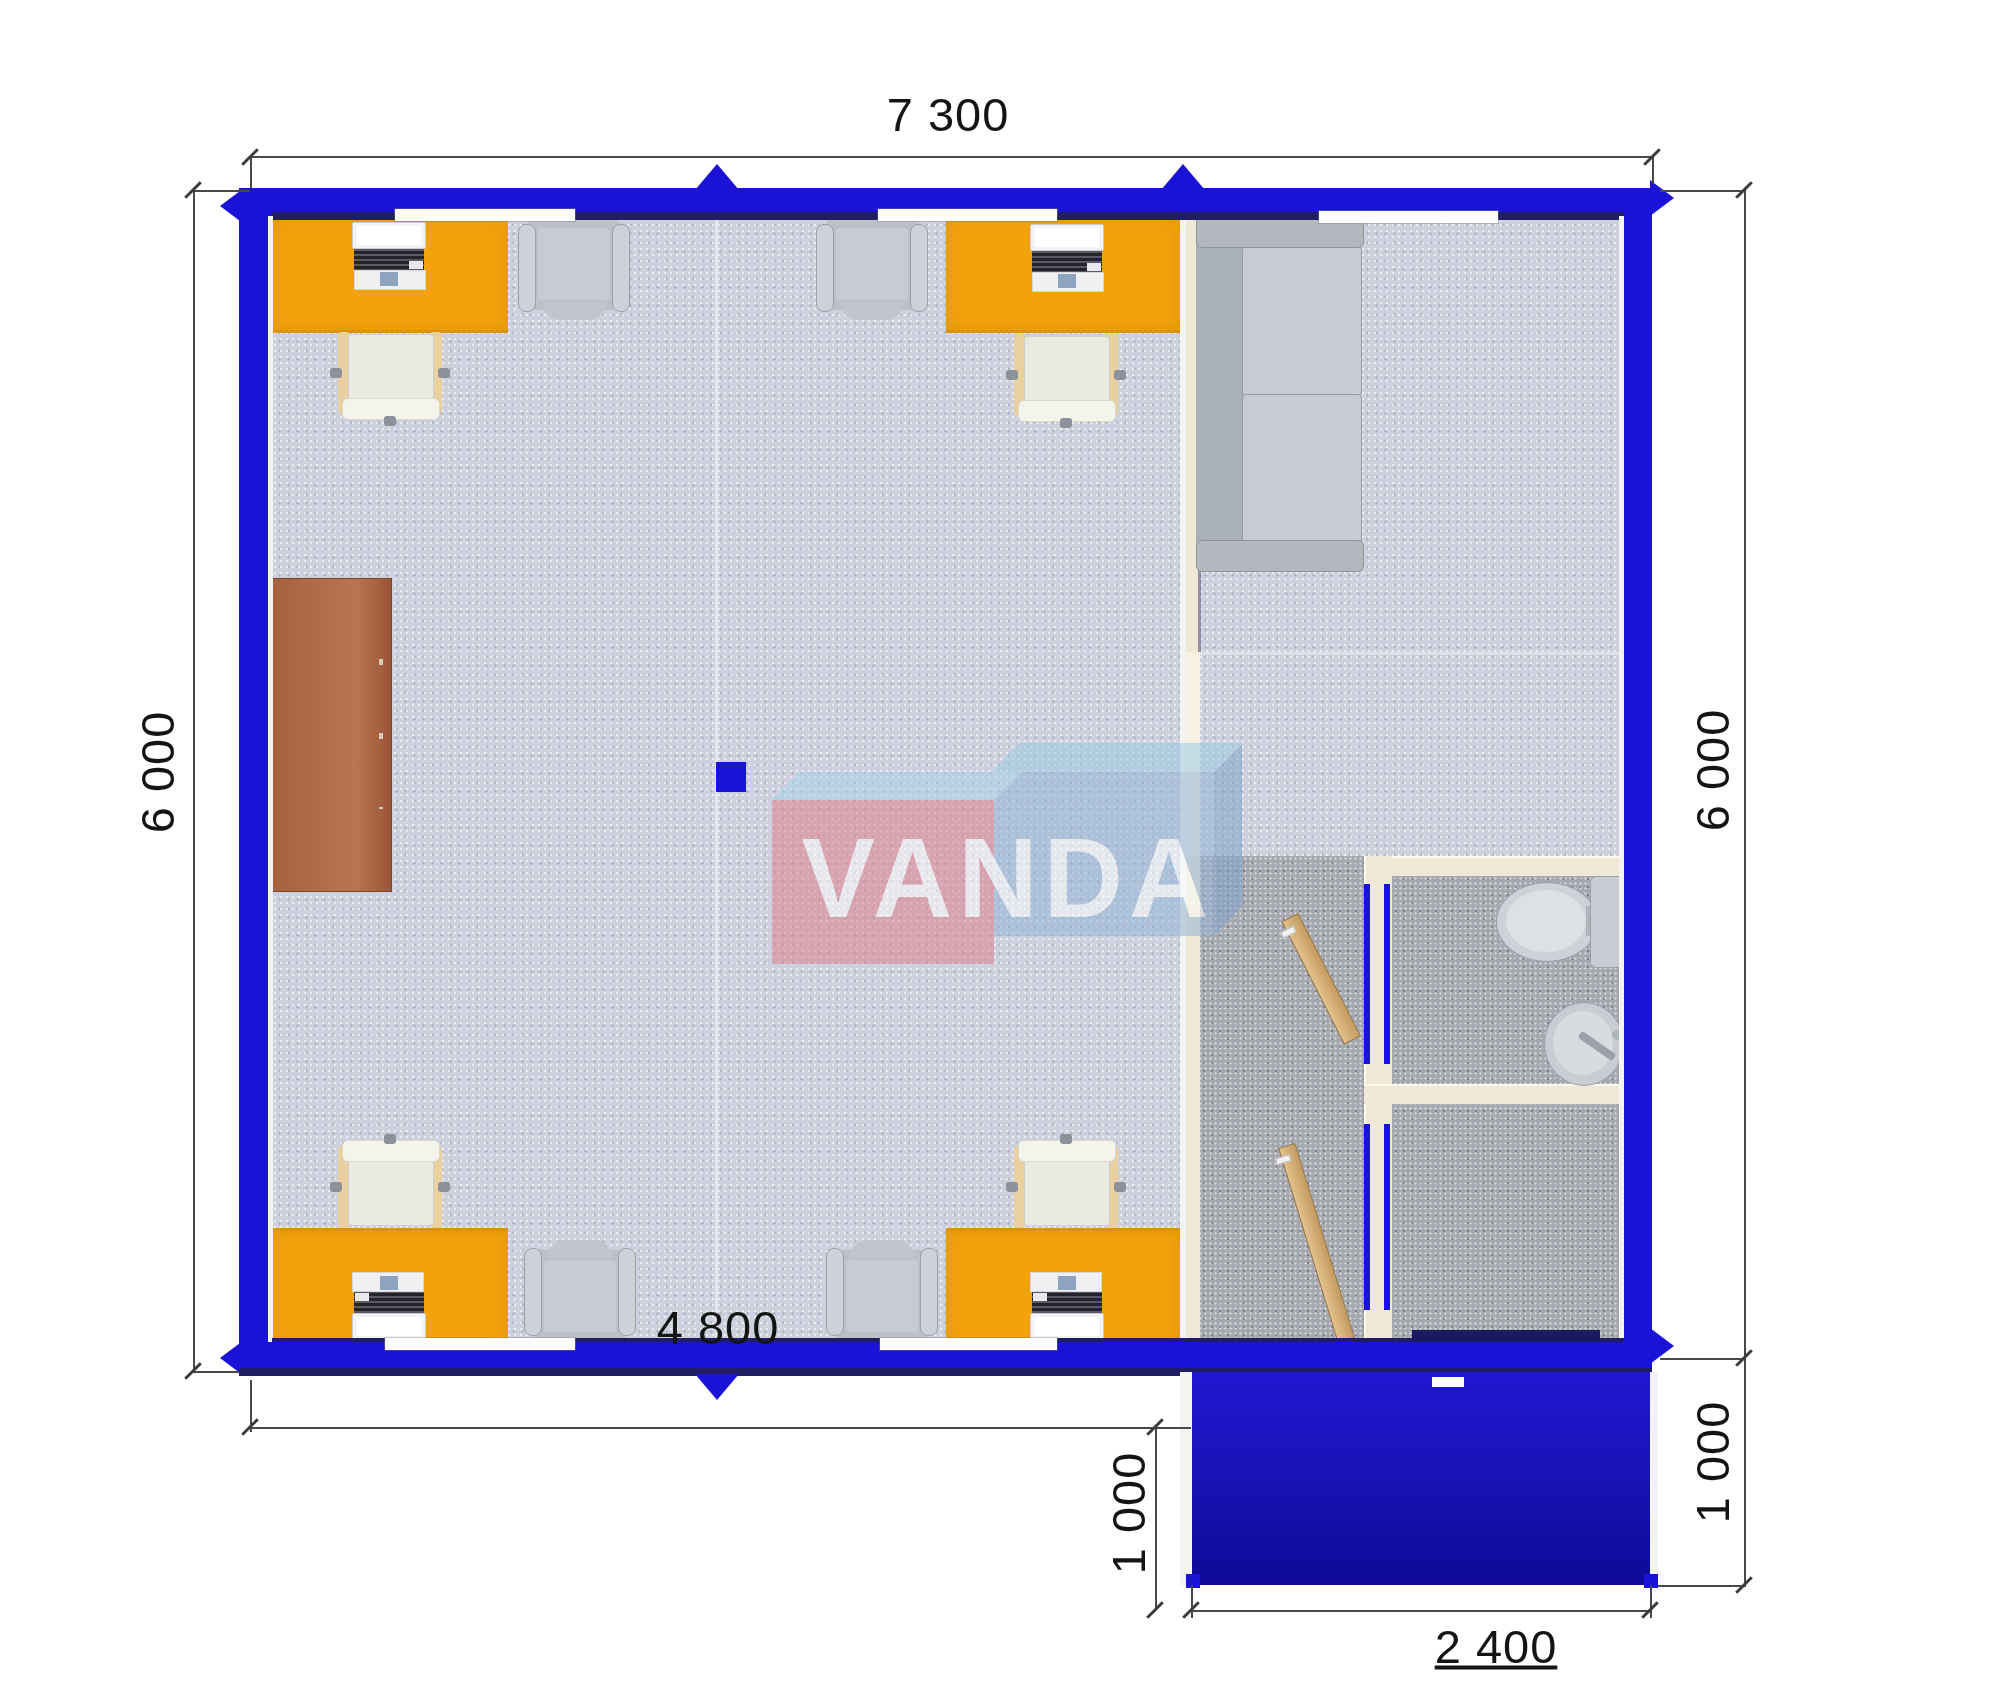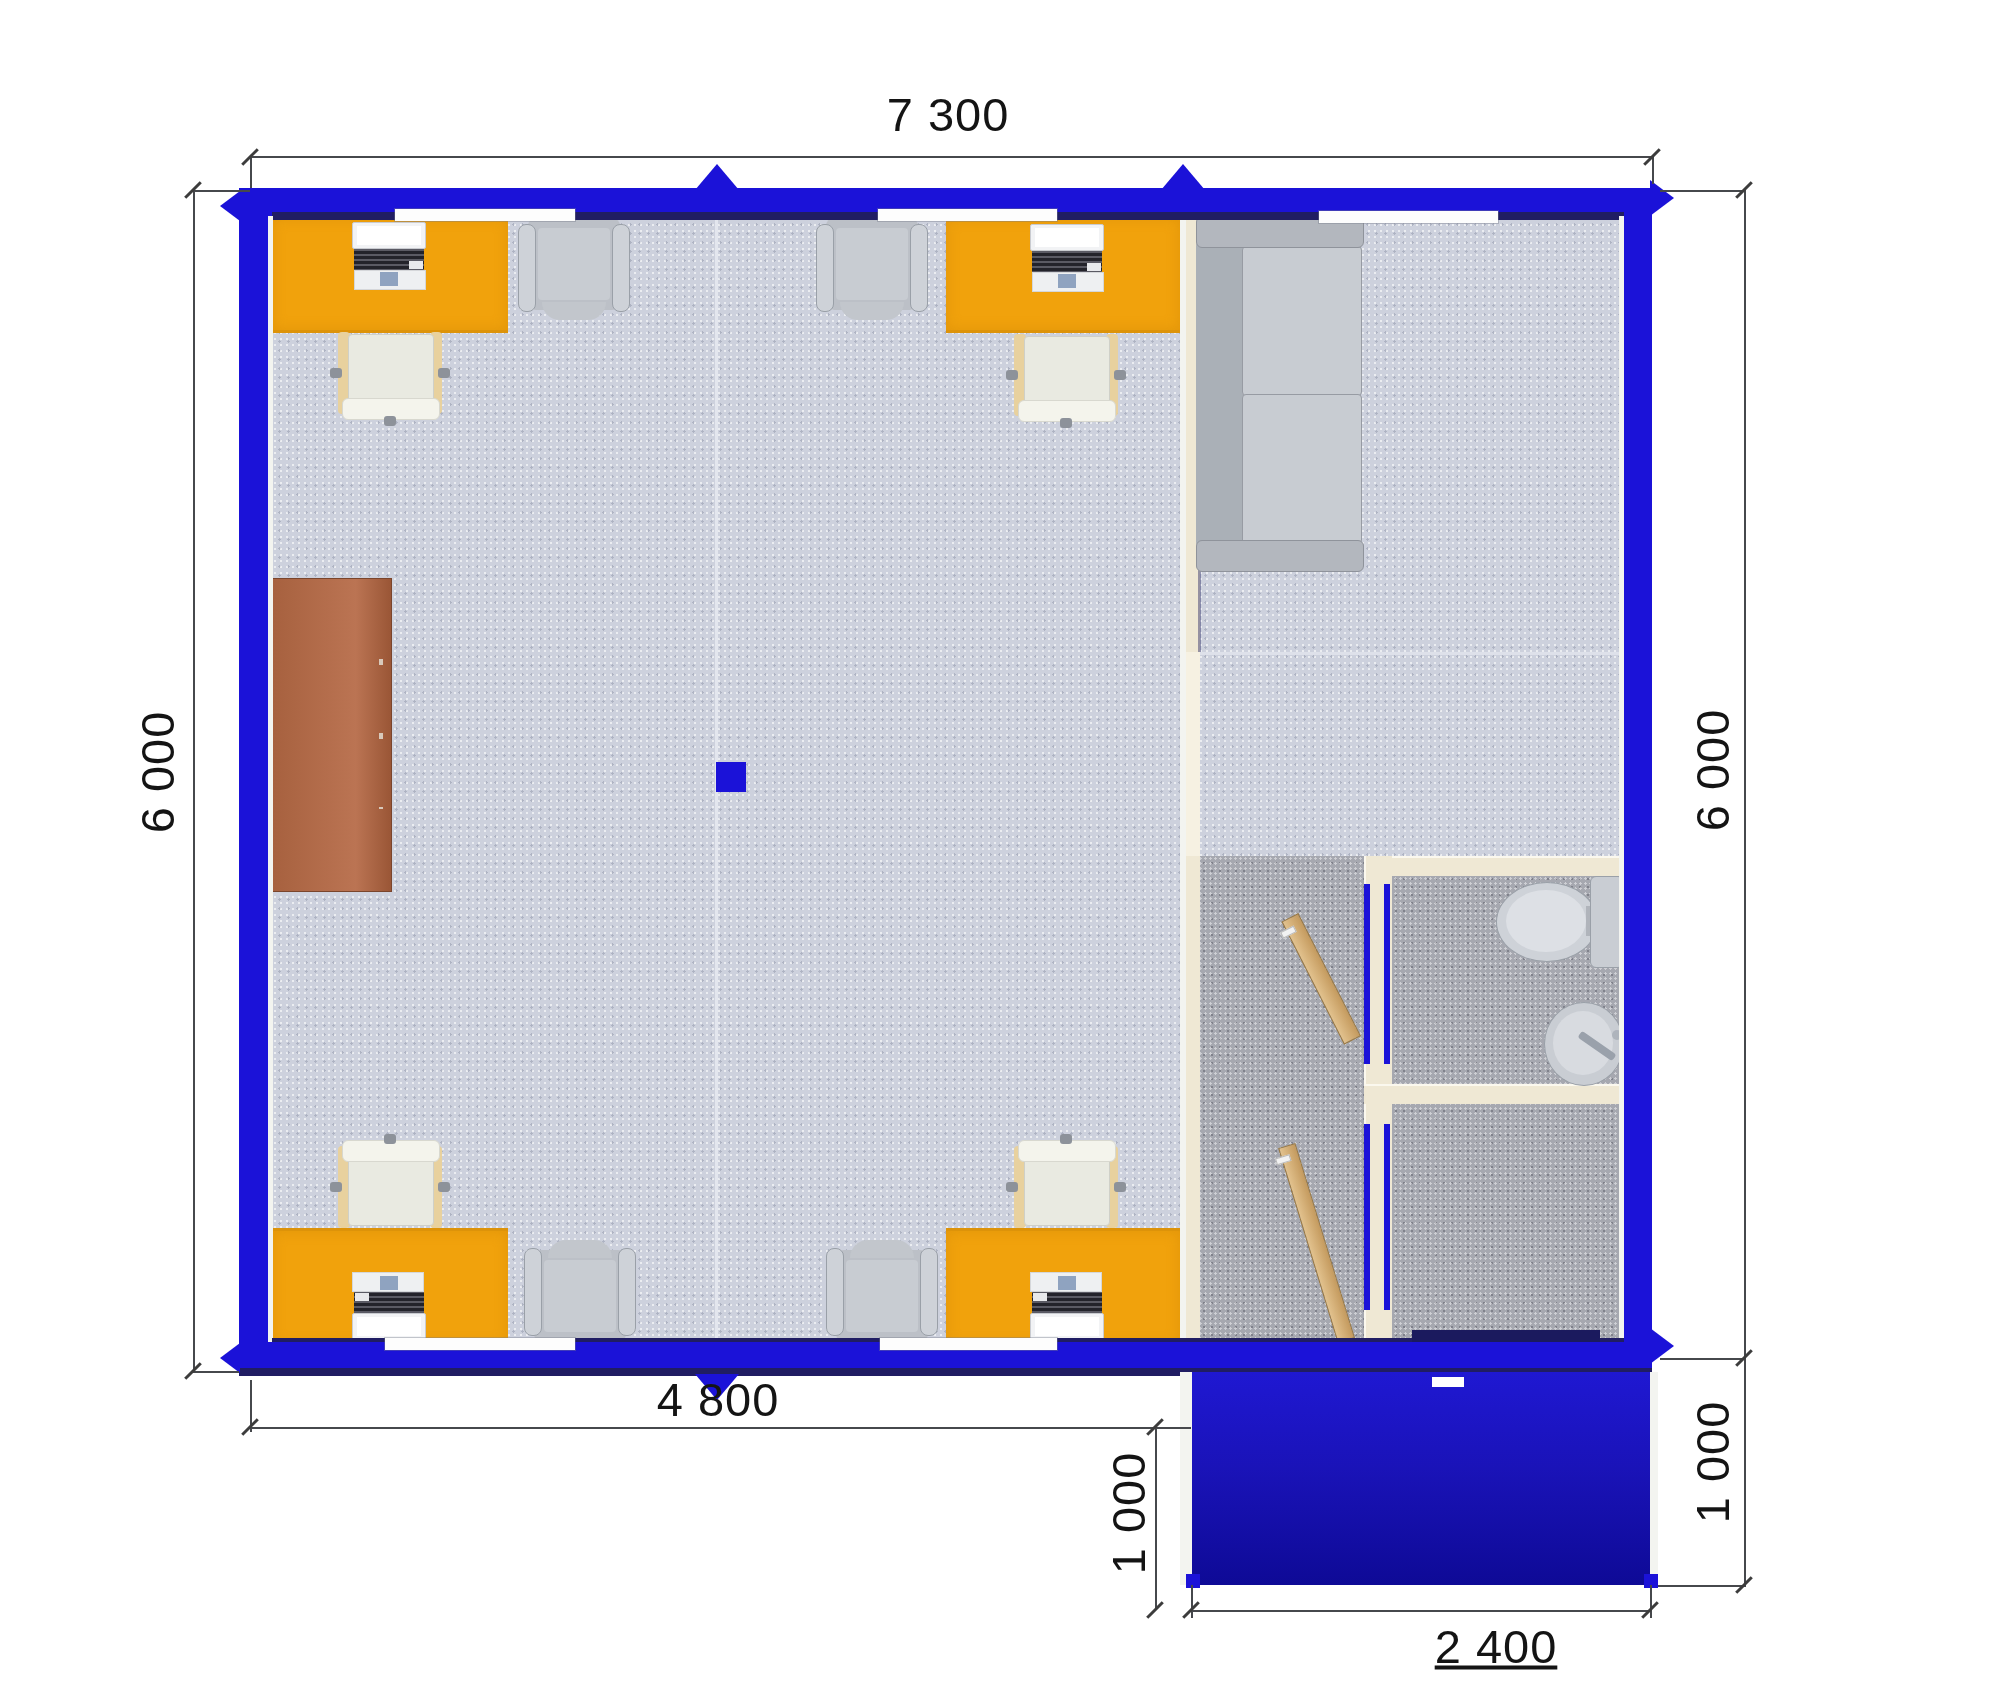--- a/index.html
+++ b/index.html
@@ -356,19 +356,27 @@
   <div class="tk" style="left:1744px;top:1585px;"></div>
   <div class="tk" style="left:250px;top:1427px;"></div>
   <div class="tk" style="left:1155px;top:1427px;"></div>
   <div class="tk" style="left:1155px;top:1610px;"></div>
   <div class="tk" style="left:1191px;top:1610px;"></div>
   <div class="tk" style="left:1650px;top:1610px;"></div>
 
   <div class="lbl" style="left:948px;top:114px;">7 300</div>
   <div class="lbl vert" style="left:157px;top:772px;">6 000</div>
   <div class="lbl vert" style="left:1712px;top:770px;">6 000</div>
-  <div class="lbl" style="left:718px;top:1399px;">4 800</div>
+  <div class="lbl" style="left:718px;top:1327px;">4 800</div>
   <div class="lbl vert" style="left:1128px;top:1513px;">1 000</div>
   <div class="lbl vert" style="left:1712px;top:1462px;">1 000</div>
   <div class="lbl" style="left:1496px;top:1646px;text-decoration:underline;">2 400</div>
 
+  <div class="logo">
+    <div class="blue-roof"></div>
+    <div class="blue-side"></div>
+    <div class="blue-box"></div>
+    <div class="pink-roof"></div>
+    <div class="pink-box"></div>
+    <div class="logo-text">VANDA</div>
+  </div>
 
 </div>
 
 </body></html>

